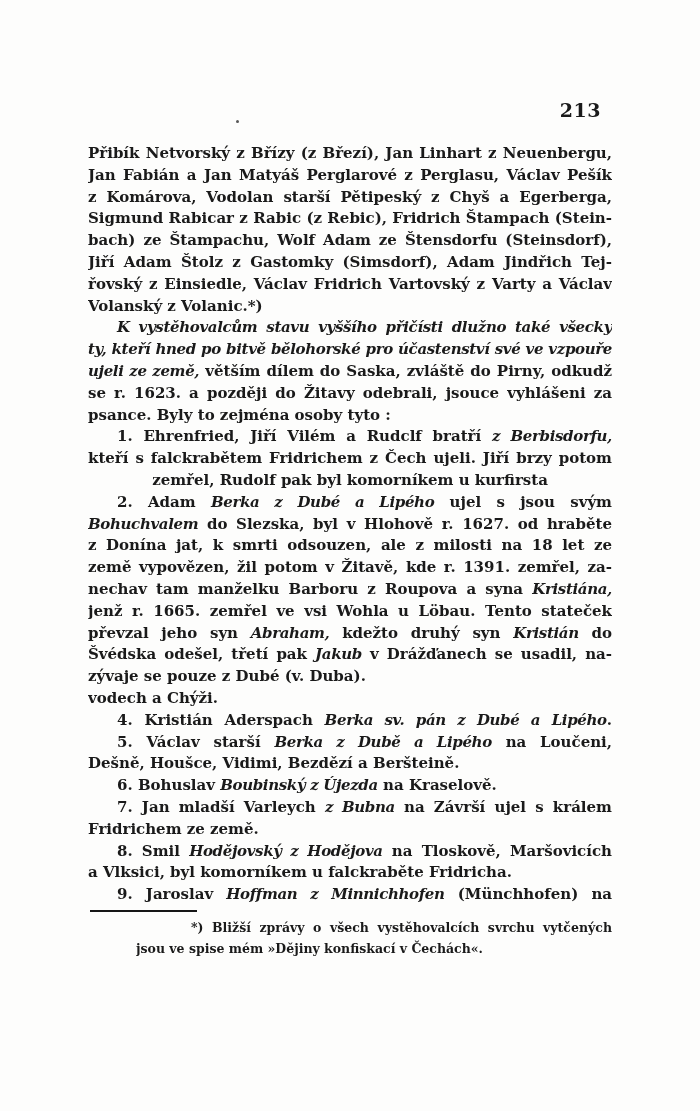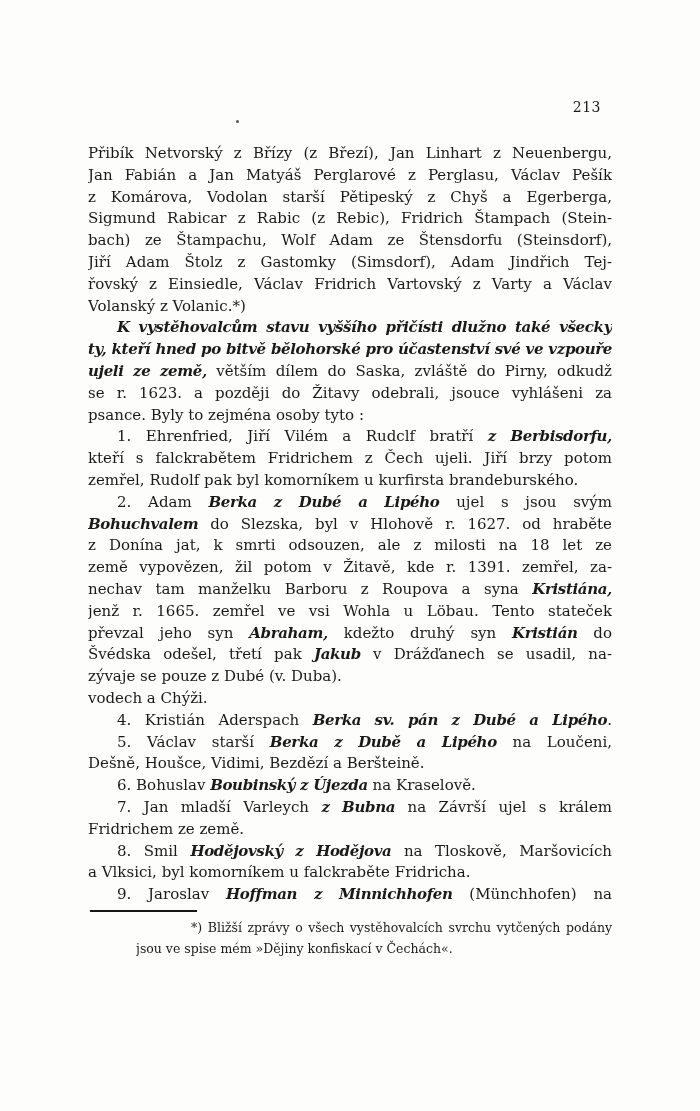--- a/index.html
+++ b/index.html
@@ -7,38 +7,38 @@
     width:700px;height:1111px;
     background:#fdfdfc;
     position:relative;
     font-family:"DejaVu Serif", serif;
     color:#1a1a1a;
     overflow:hidden;
   }
   .page{position:absolute;inset:0;background:#fdfdfc;}
   .page-number{
     position:absolute;top:99px;right:99px;
-    font-size:14px;font-weight:400;letter-spacing:0.5px;
+    font-size:19px;font-weight:700;letter-spacing:0.5px;
   }
   .speck{
     position:absolute;left:236px;top:120px;width:3px;height:3px;
     background:#3a3a3a;border-radius:50%;opacity:.85;
   }
   .text-block{
     position:absolute;left:88px;top:143px;width:524px;
     font-size:15px;
   }
   .line{
     height:21.8px;line-height:21.8px;overflow:hidden;
     white-space:normal;
   }
   .line.jus{text-align:justify;text-align-last:justify;}
-  .line.left{text-align:right;text-align-last:left;}
+  .line.left{text-align:center;text-align-last:left;}
   .line.ind{padding-left:29px;}
-  .run-r{font-style:normal;font-weight:400;}
+  .run-r{font-style:normal;font-weight:700;}
   .run-bi{font-style:italic;font-weight:700;letter-spacing:-0.35px;}
   .footnote-rule{
     width:107px;height:0;border-top:2px solid #161616;
     margin-top:4px;margin-left:2px;
   }
   .footnote{
     margin-top:5px;
     font-size:12.5px;
   }
   .footnote .line{height:21.2px;line-height:21.2px;margin-left:48px;}

